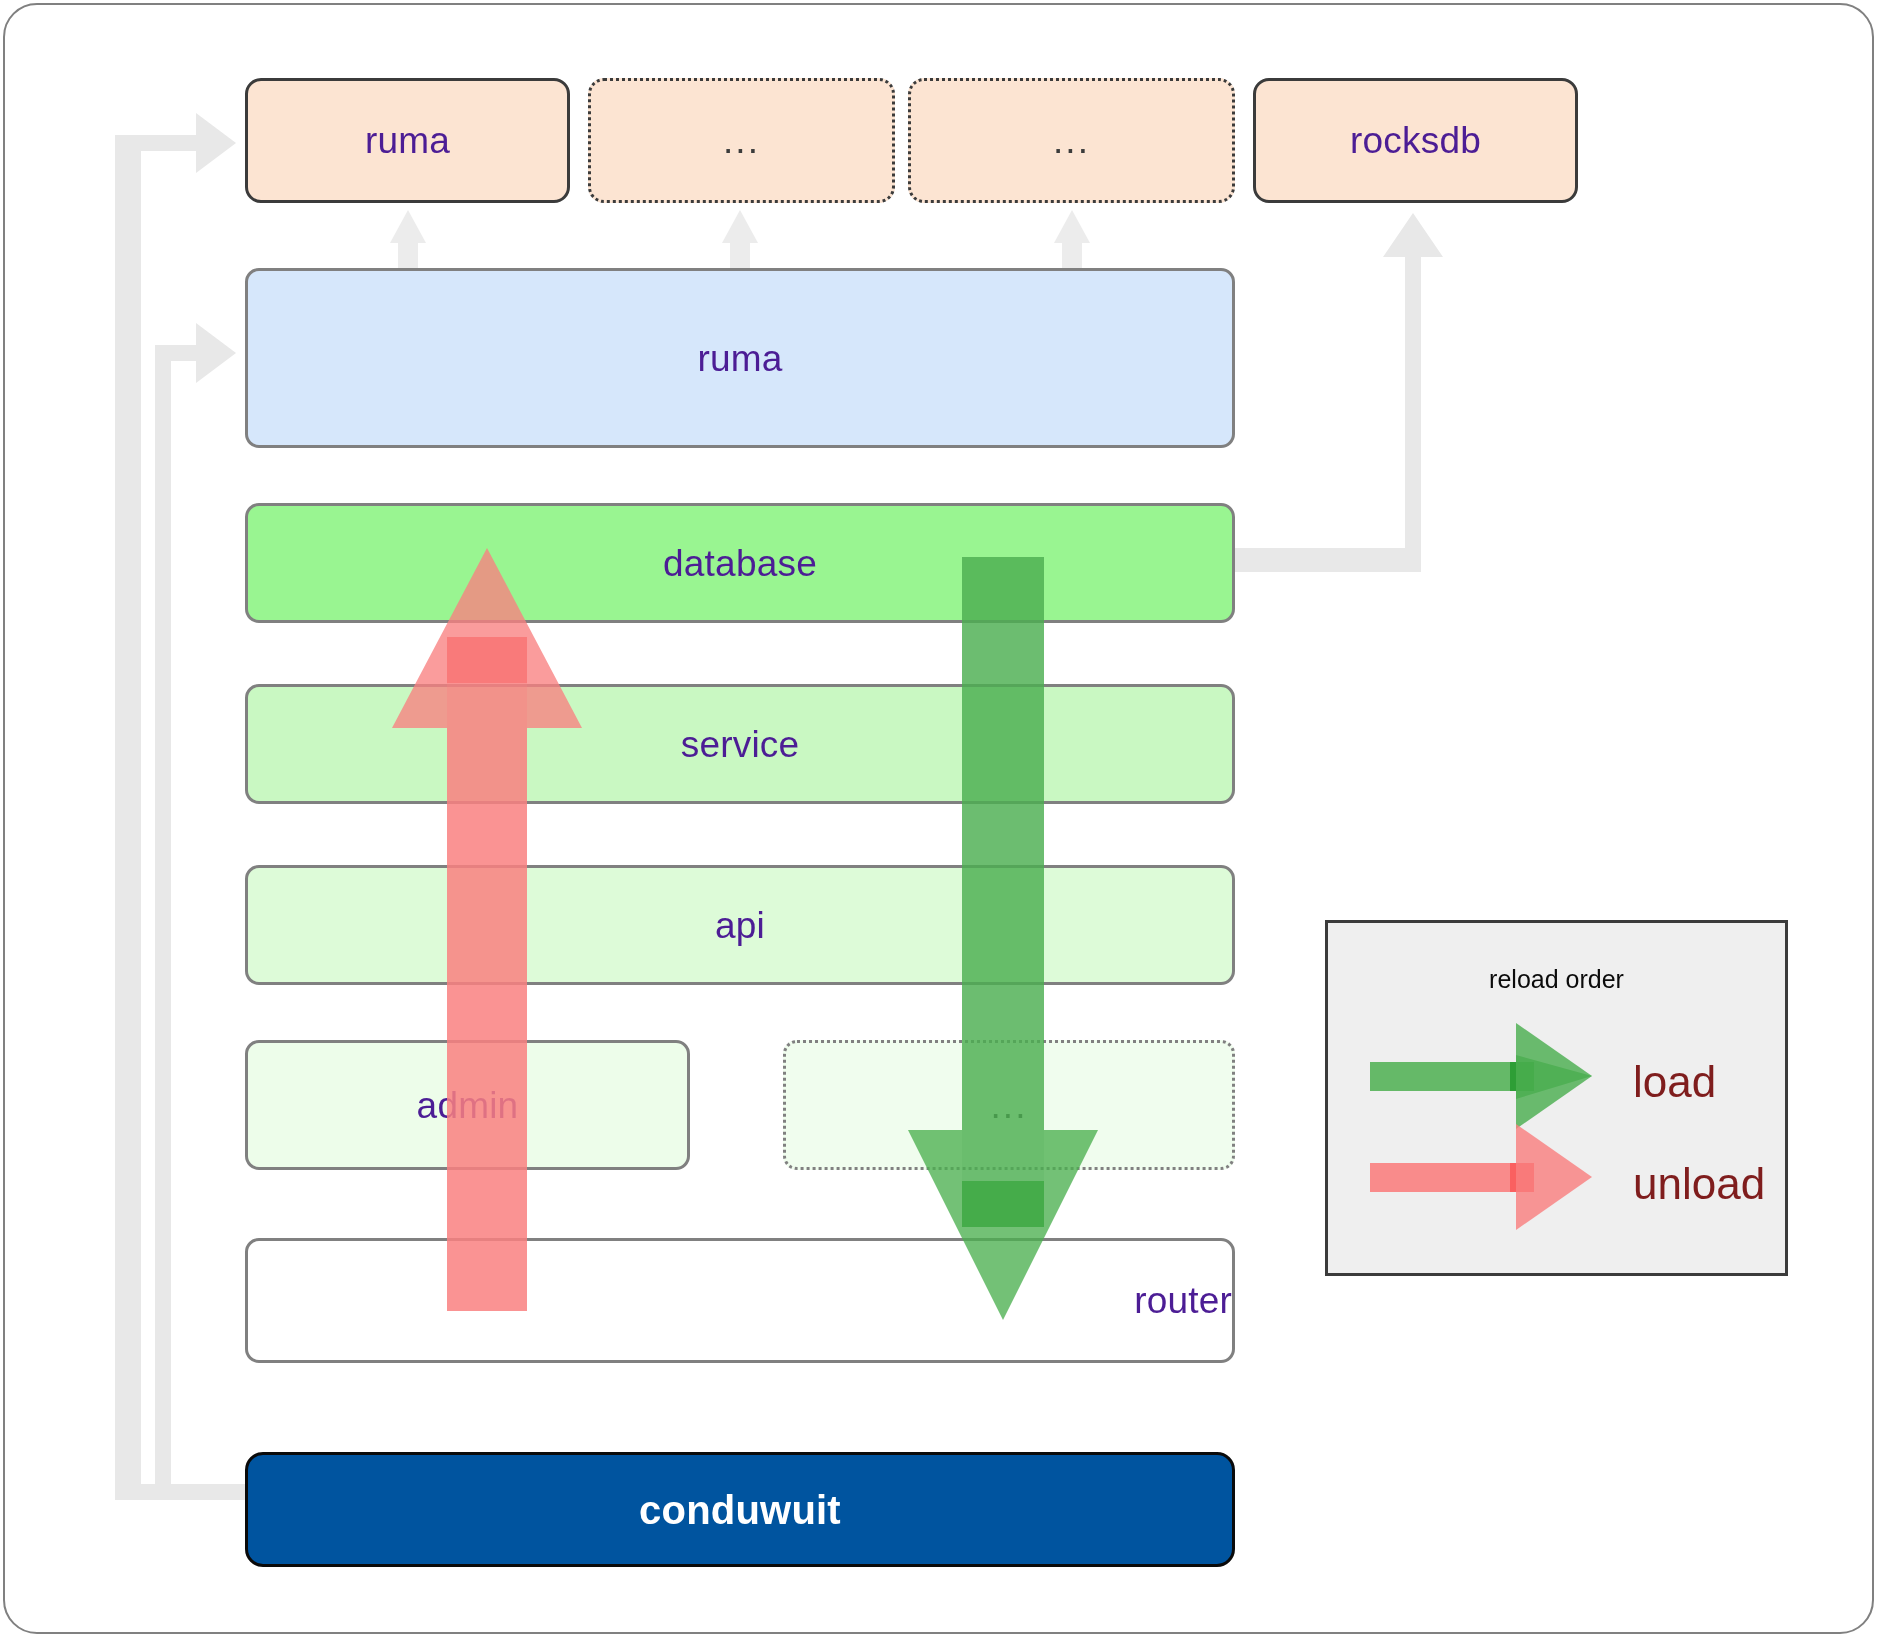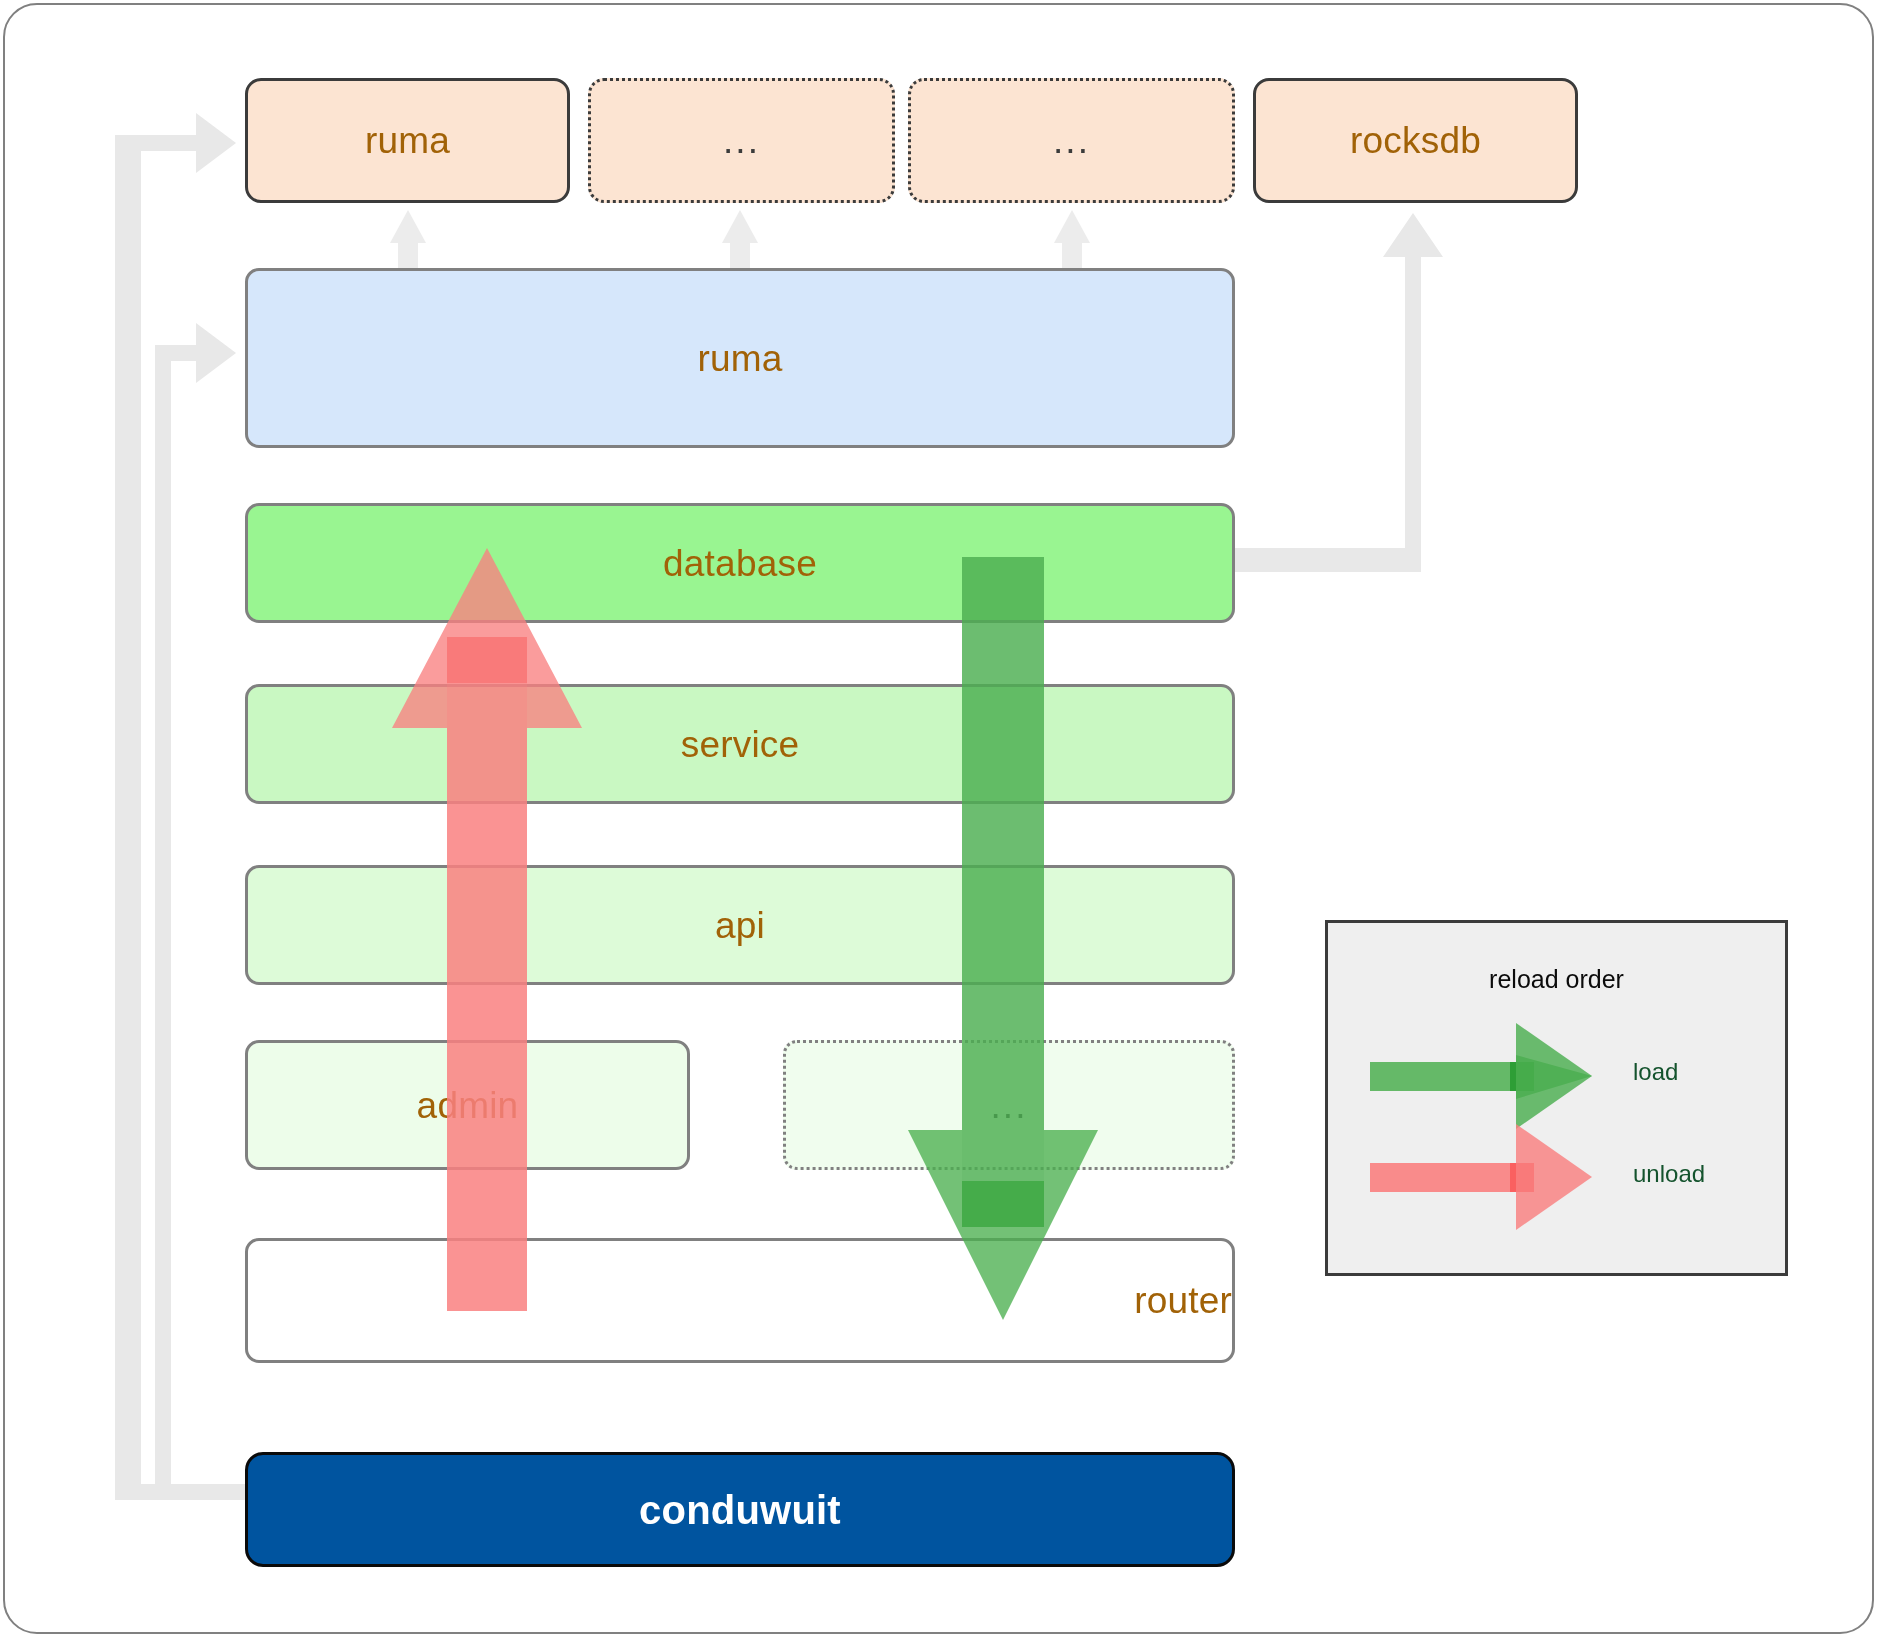--- a/index.html
+++ b/index.html
@@ -31,21 +31,21 @@
   .layer {
     position: absolute;
     box-sizing: border-box;
     display: flex;
     align-items: center;
     justify-content: center;
     border-radius: 14px;
   }
   .layer .lbl {
     font-size: 37px;
-    color: #a16207;
+    color: #4c1d95;
     letter-spacing: 0.2px;
     line-height: 1;
   }
   .dots {
     font-size: 37px;
     color: #3b3b3b;
     letter-spacing: 2px;
     line-height: 1;
   }
 
@@ -125,22 +125,22 @@
   .legend-title {
     position: absolute;
     width: 100%;
     text-align: center;
     top: 42px;
     font-size: 25px;
     color: #0b0b0b;
   }
   .legend-label {
     position: absolute;
-    font-size: 24px;
-    color: #14532d;
+    font-size: 44px;
+    color: #7f1d1d;
     line-height: 1;
   }
 </style>
 </head>
 <body>
 
 <div id="canvas">
   <div id="frame"></div>
 
   <svg id="wires" viewBox="0 0 1883 1643" xmlns="http://www.w3.org/2000/svg">

